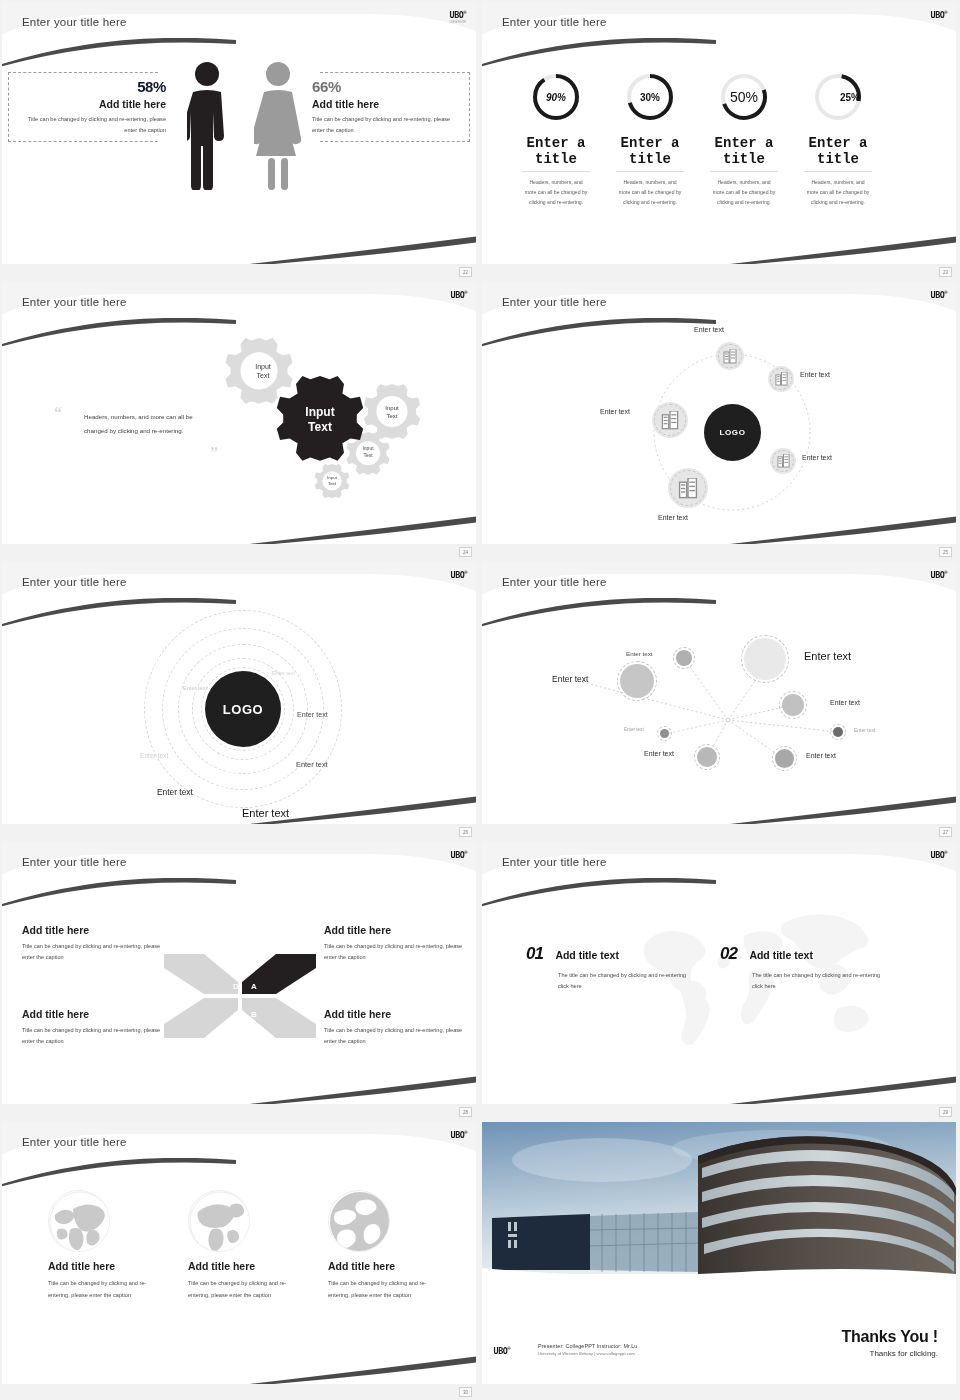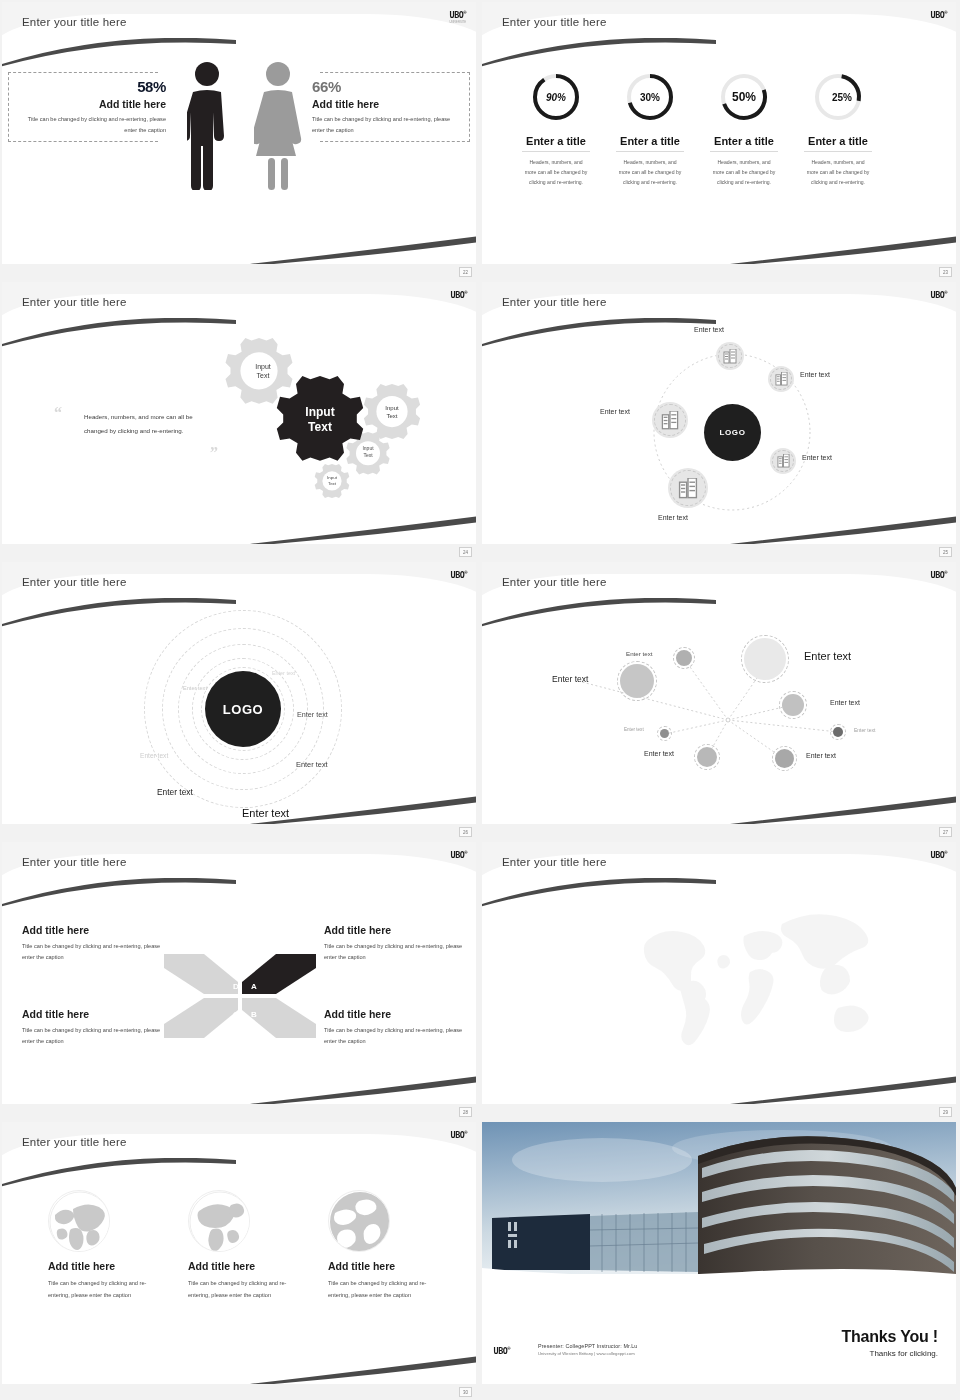--- a/index.html
+++ b/index.html
@@ -75,21 +75,21 @@
 
   
   .s1-dash{
     position:absolute; border:1px dashed #9d9d9d; border-right:0;
   }
   .pct{ font-size:15px; font-weight:bold; letter-spacing:-.4px; }
   .pct.dark{ color:#0f172a; } .pct.grey{ color:#737373; }
 
   .fig{ position:absolute; }
   .dcol{ position:absolute; width:100px; text-align:center; }
-  .dtitle{ font-size:11px; font-weight:bold; color:#151515; }
+  .dtitle{ font-size:14px; font-weight:bold; color:#151515;font-family:Liberation Mono, monospace; }
   .drule{ width:68px; height:1px; background:#dadada; margin:4px auto 5px; }
   .dbody{ font-size:5.1px; line-height:2.0; color:#5a5a5a; }
   .quote{ color:#d9d9d9; font-size:20px; font-weight:bold;
           font-family:"Liberation Serif", serif; position:absolute; }
 
   
   .node{
     position:absolute; border-radius:50%; background:#e6e6e6;
     display:flex; align-items:center; justify-content:center;
   }
@@ -232,33 +232,33 @@
           <div class="drule"></div>
           <div class="dbody" style="width:66px;margin:0 auto;">Headers, numbers, and more can all be changed by clicking and re-entering.</div>
         </div>
 
         <div class="dcol" style="left:212px; top:30px;">
           <svg width="50" height="50" viewBox="0 0 50 50">
             <circle cx="25" cy="25" r="21" fill="none" stroke="#e8e8e8" stroke-width="4"></circle>
             <circle cx="25" cy="25" r="21" fill="none" stroke="#1a1a1a" stroke-width="4" stroke-dasharray="66 184.6" transform="rotate(-20 25 25)"></circle>
           </svg>
           <div style="position:absolute; left:0; top:0; width:100px; height:50px; display:flex; align-items:center; justify-content:center;">
-            <span style="font-size:12px;font-weight:bold;color:#111;">50%</span>
+            <span style="font-size:14px;font-weight:normal;color:#111;">50%</span>
           </div>
           <div class="dtitle" style="margin-top:9px;">Enter a title</div>
           <div class="drule"></div>
           <div class="dbody" style="width:66px;margin:0 auto;">Headers, numbers, and more can all be changed by clicking and re-entering.</div>
         </div>
 
         <div class="dcol" style="left:306px; top:30px;">
           <svg width="50" height="50" viewBox="0 0 50 50">
             <circle cx="25" cy="25" r="21" fill="none" stroke="#e8e8e8" stroke-width="4"></circle>
             <circle cx="25" cy="25" r="21" fill="none" stroke="#1a1a1a" stroke-width="4" stroke-dasharray="33 217.6" transform="rotate(-80 25 25)"></circle>
           </svg>
-          <div style="position:absolute; left:4px; top:0; width:100px; height:50px; display:flex; align-items:center; justify-content:center;">
+          <div style="position:absolute; left:12px; top:0; width:100px; height:50px; display:flex; align-items:center; justify-content:center;">
             <span style="font-size:10px;font-weight:bold;color:#111;">25%</span>
           </div>
           <div class="dtitle" style="margin-top:9px;">Enter a title</div>
           <div class="drule"></div>
           <div class="dbody" style="width:66px;margin:0 auto;">Headers, numbers, and more can all be changed by clicking and re-entering.</div>
         </div>
       </div>
     </div>
     <div class="pgnum">23</div>
   </div>
@@ -619,21 +619,31 @@
             <path d="M55 86 q10 -4 16 4 q5 6 2 13 q7 6 4 16 q-3 12 -12 24 q-7 10 -13 4 q-5 -5 -1 -14 q5 -12 2 -22 q-3 -11 -5 -18 q-1 -6 7 -7 Z"></path>
             <path d="M112 40 q16 -8 30 -3 q10 4 8 12 q-2 7 -10 8 q-5 8 -14 7 q-8 -1 -11 -8 q-5 -9 -3 -16 Z"></path>
             <path d="M118 76 q10 -6 19 0 q6 4 4 12 q-2 10 -9 22 q-6 11 -12 16 q-7 6 -10 -2 q-3 -8 3 -18 q6 -11 4 -20 q-1 -7 1 -10 Z"></path>
             <path d="M150 28 q26 -14 54 -8 q22 5 30 18 q6 10 -4 14 q-14 5 -24 14 q-9 9 -20 6 q-12 -3 -16 -14 q-4 -11 -14 -16 q-10 -5 -6 -14 Z"></path>
             <path d="M196 70 q14 -4 20 6 q5 9 -2 16 q-8 8 -18 6 q-9 -2 -8 -13 q1 -10 8 -15 Z"></path>
             <path d="M206 112 q16 -6 26 2 q8 7 2 14 q-8 9 -20 8 q-12 -1 -12 -12 q0 -8 4 -12 Z"></path>
             <path d="M88 60 q6 -3 9 2 q3 5 -2 9 q-6 4 -9 -2 q-2 -6 2 -9 Z"></path>
           </g>
         </svg>
 
-
+        <div style="position:absolute; left:44px; top:62px;">
+          <span class="bignum">01</span>
+          <span style="font-size:10.5px; font-weight:bold; color:#151515; margin-left:8px;">Add title text</span>
+          <div class="p-sm" style="margin-top:6px; margin-left:32px; width:132px;">The title can be changed by clicking and re-entering click here</div>
+        </div>
+
+        <div style="position:absolute; left:238px; top:62px;">
+          <span class="bignum">02</span>
+          <span style="font-size:10.5px; font-weight:bold; color:#151515; margin-left:8px;">Add title text</span>
+          <div class="p-sm" style="margin-top:6px; margin-left:32px; width:132px;">The title can be changed by clicking and re-entering click here</div>
+        </div>
       </div>
     </div>
     <div class="pgnum">29</div>
   </div>
 
   <div class="slide">
     <div class="canvas">
       <div class="hdr"></div>
       <div class="hdr-sweep"></div>
       <div class="slide-title">Enter your title here</div>

